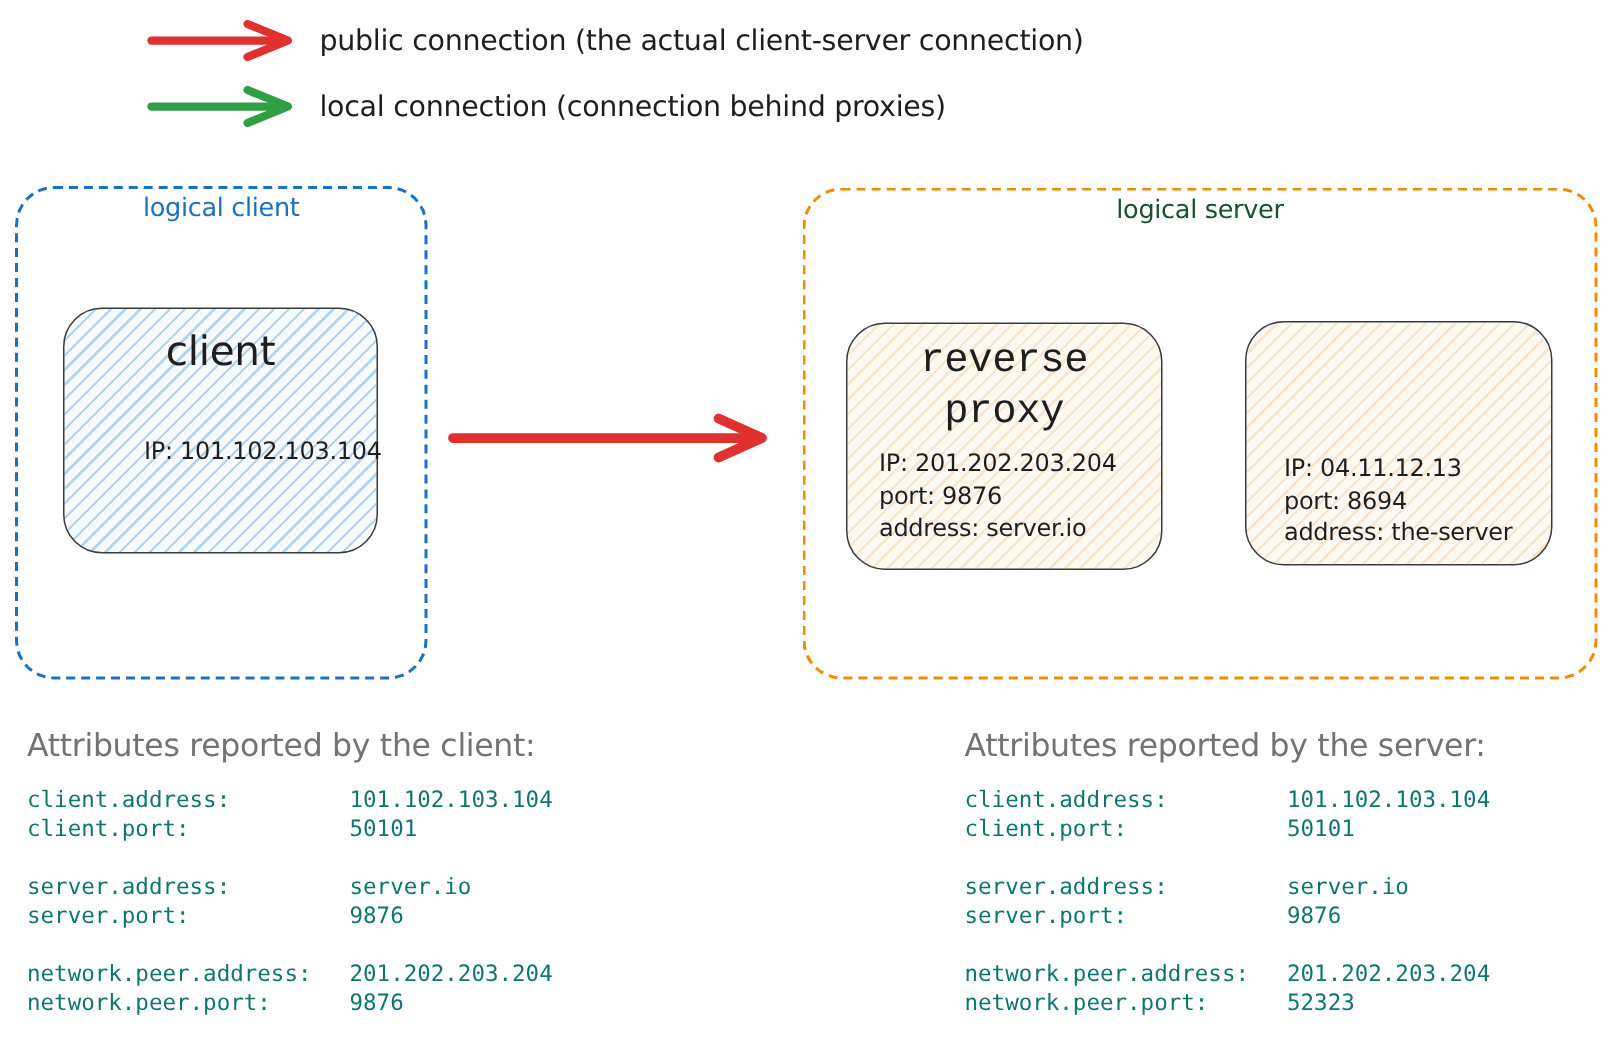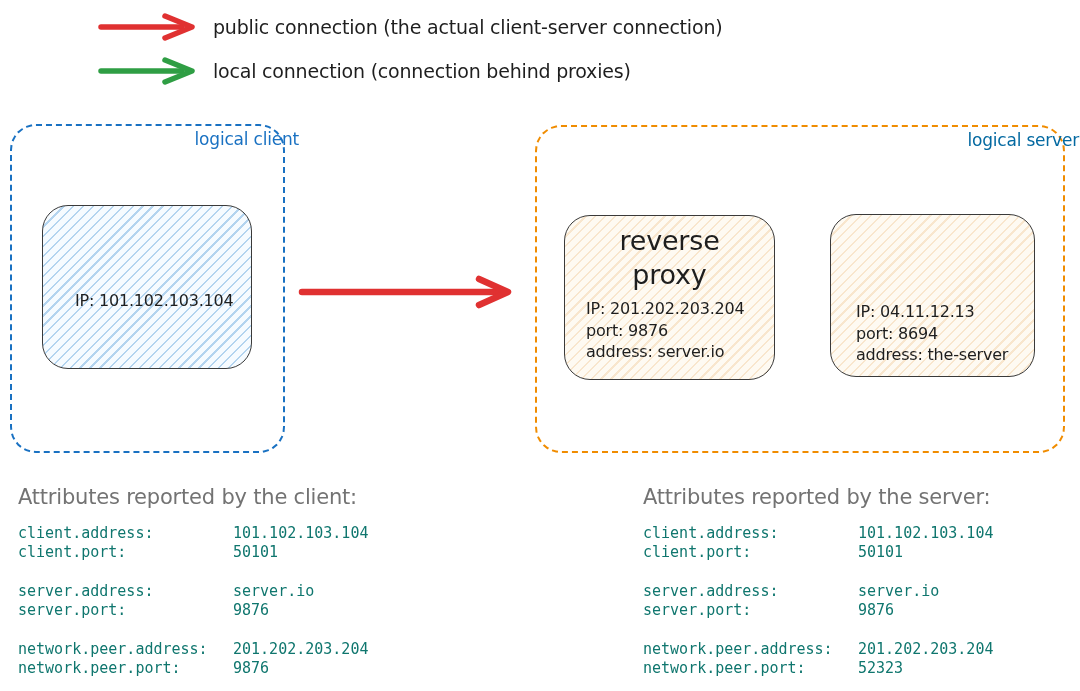--- a/index.html
+++ b/index.html
@@ -14,40 +14,40 @@
   .legend-label{font-size:19px;color:#1e1e1e;white-space:nowrap;}
   svg.arrow{position:absolute;overflow:visible;}
   svg.arrow path{fill:none;stroke-linecap:round;stroke-linejoin:round;}
   .stroke-red path{stroke:#e03131;}
   .stroke-green path{stroke:#2f9e44;}
 
   
   .group-box{position:absolute;border:2.5px dashed;border-radius:26px;box-sizing:border-box;}
   .group-box.blue{border-color:#1971c2;}
   .group-box.orange{border-color:#f08c00;}
-  .group-label{position:absolute;top:3px;left:16px;width:100%;text-align:right;font-size:17px;}
+  .group-label{position:absolute;top:3px;left:0;width:100%;text-align:center;font-size:17px;}
   .group-label.blue{color:#1971c2;}
-  .group-label.orange{color:#0369a1;}
+  .group-label.orange{color:#14532d;}
 
   
   .node{position:absolute;border:1.6px solid #3a3a3a;border-radius:26px;box-sizing:border-box;}
   .hatch-blue{
     background-color:#f6fbff;
     background-image:repeating-linear-gradient(135deg,
       rgba(125,180,226,.55) 0px, rgba(125,180,226,.55) 1.6px,
       transparent 1.6px, transparent 7px);
   }
   .hatch-orange{
     background-color:#fefaf2;
     background-image:repeating-linear-gradient(135deg,
       rgba(240,200,150,.40) 0px, rgba(240,200,150,.40) 1.6px,
       transparent 1.6px, transparent 7px);
   }
   .node-title{text-align:center;font-size:27px;line-height:34px;margin-top:12px;color:#1e1e1e;}
-  .node-title.narrow{max-width:140px;margin:8px auto 0;}
+  .node-title.narrow{max-width:140px;margin:8px auto 0;font-family:Liberation Mono, monospace;}
   .node-body{position:absolute;font-size:16px;line-height:21.5px;white-space:nowrap;color:#1e1e1e;}
 
   
   .attrs{position:absolute;}
   .attrs-heading{font-size:21px;margin-bottom:15px;color:#737373;}
   .attr-group{margin-bottom:21px;}
   .attr-row{display:flex;font-family:"DejaVu Sans Mono",monospace;font-size:15px;line-height:18.5px;color:#0f766e;}
   .attr-label{width:215px;flex:0 0 215px;}
   .attr-value{white-space:nowrap;}
 </style>
@@ -65,21 +65,22 @@
   <svg class="arrow stroke-green" style="left:98px;top:56px;" width="102" height="30" viewBox="0 0 102 30">
     <path d="M3 15 L84 15" stroke-width="5.5"></path>
     <path d="M67 4 L94 15 L67 26" stroke-width="5.5"></path>
   </svg>
   <div class="abs hand legend-label" style="left:213px;top:60px;text-align:center;">local connection (connection behind proxies)</div>
 
   <div class="group-box blue" style="left:10px;top:124px;width:275px;height:329px;">
     <div class="group-label blue hand">logical client</div>
 
     <div class="node hatch-blue" style="left:30px;top:79px;width:210px;height:164px;">
-      <div class="node-body hand" style="left:32px;top:84px;">
+      <div class="node-title hand">client</div>
+      <div class="node-body hand" style="left:53px;top:84px;">
         <div>IP: 101.102.103.104</div>
       </div>
     </div>
   </div>
 
   <svg class="arrow stroke-red" style="left:296px;top:272px;" width="228" height="40" viewBox="0 0 228 40">
     <path d="M6 20 L203 20" stroke-width="6.5"></path>
     <path d="M183 7 L212 20 L183 33" stroke-width="6.5"></path>
   </svg>
 

